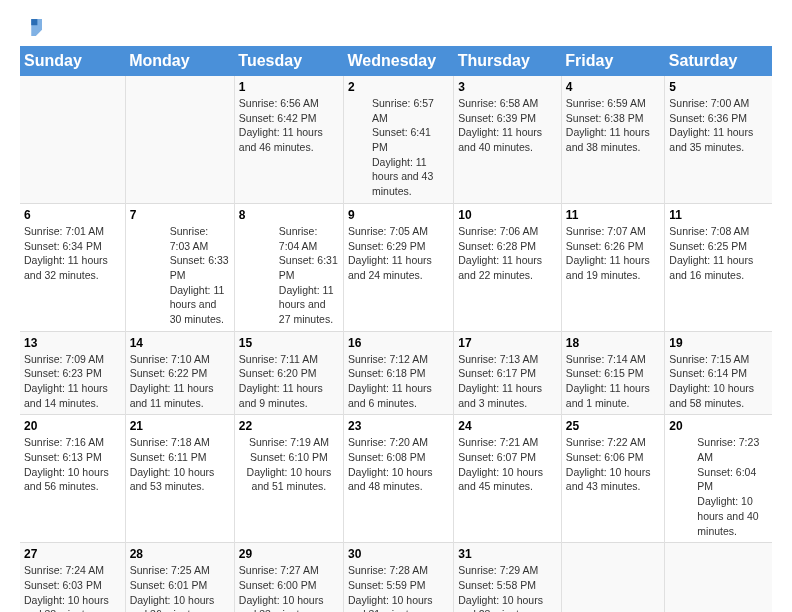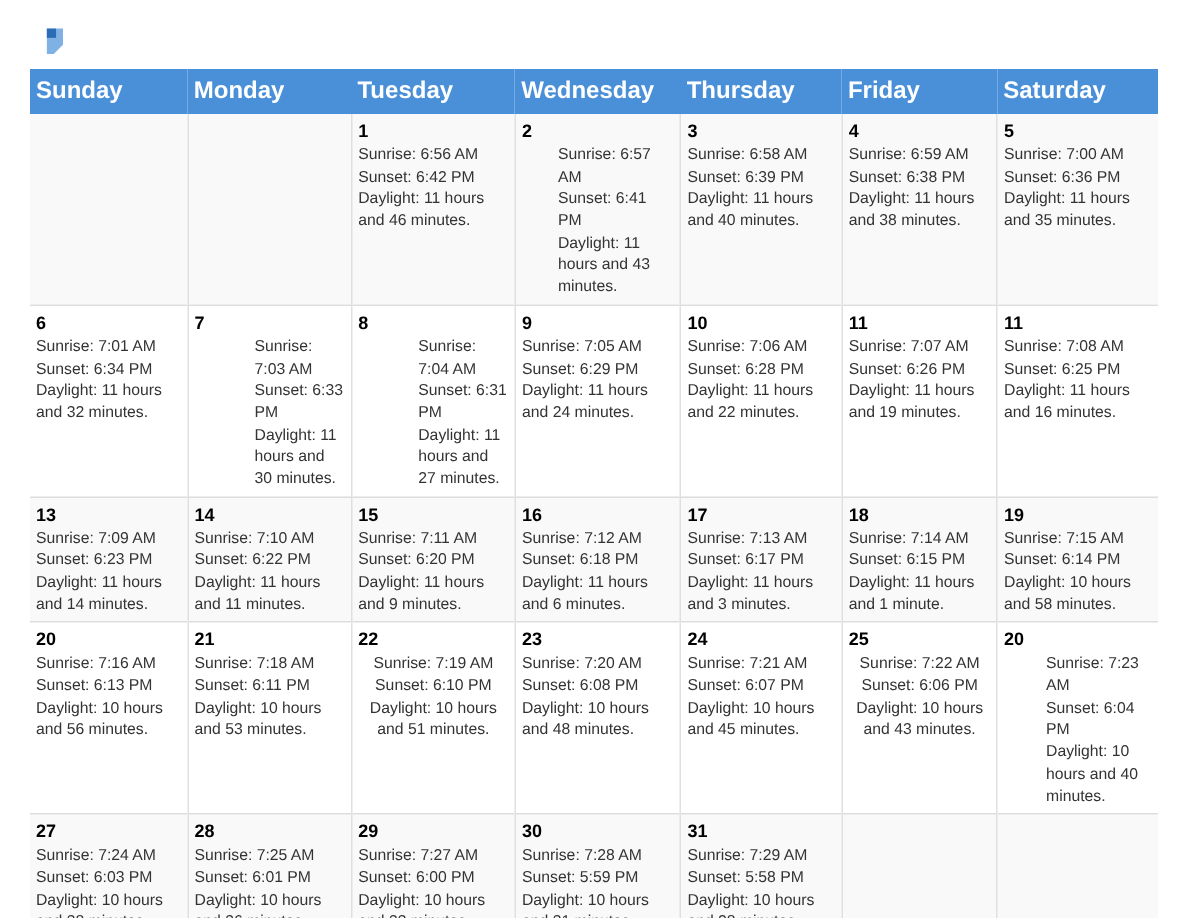--- a/index.html
+++ b/index.html
@@ -272,21 +272,21 @@
 Daylight: 10 hours and 48 minutes.</div>
           </td>
           <td>
             <span class="day-num">24</span>
             <div class="day-info" style="white-space: pre-line;">Sunrise: 7:21 AM
 Sunset: 6:07 PM
 Daylight: 10 hours and 45 minutes.</div>
           </td>
           <td>
             <span class="day-num">25</span>
-            <div class="day-info" style="white-space: pre-line; text-align: center;">Sunrise: 7:22 AM
+            <div class="day-info" style="white-space: pre-line;">Sunrise: 7:22 AM
 Sunset: 6:06 PM
 Daylight: 10 hours and 43 minutes.</div>
           </td>
           <td>
             <span class="day-num">20</span>
             <div class="day-info" style="white-space: pre-line; margin-left: 28px;">Sunrise: 7:23 AM
 Sunset: 6:04 PM
 Daylight: 10 hours and 40 minutes.</div>
           </td>
         </tr>

